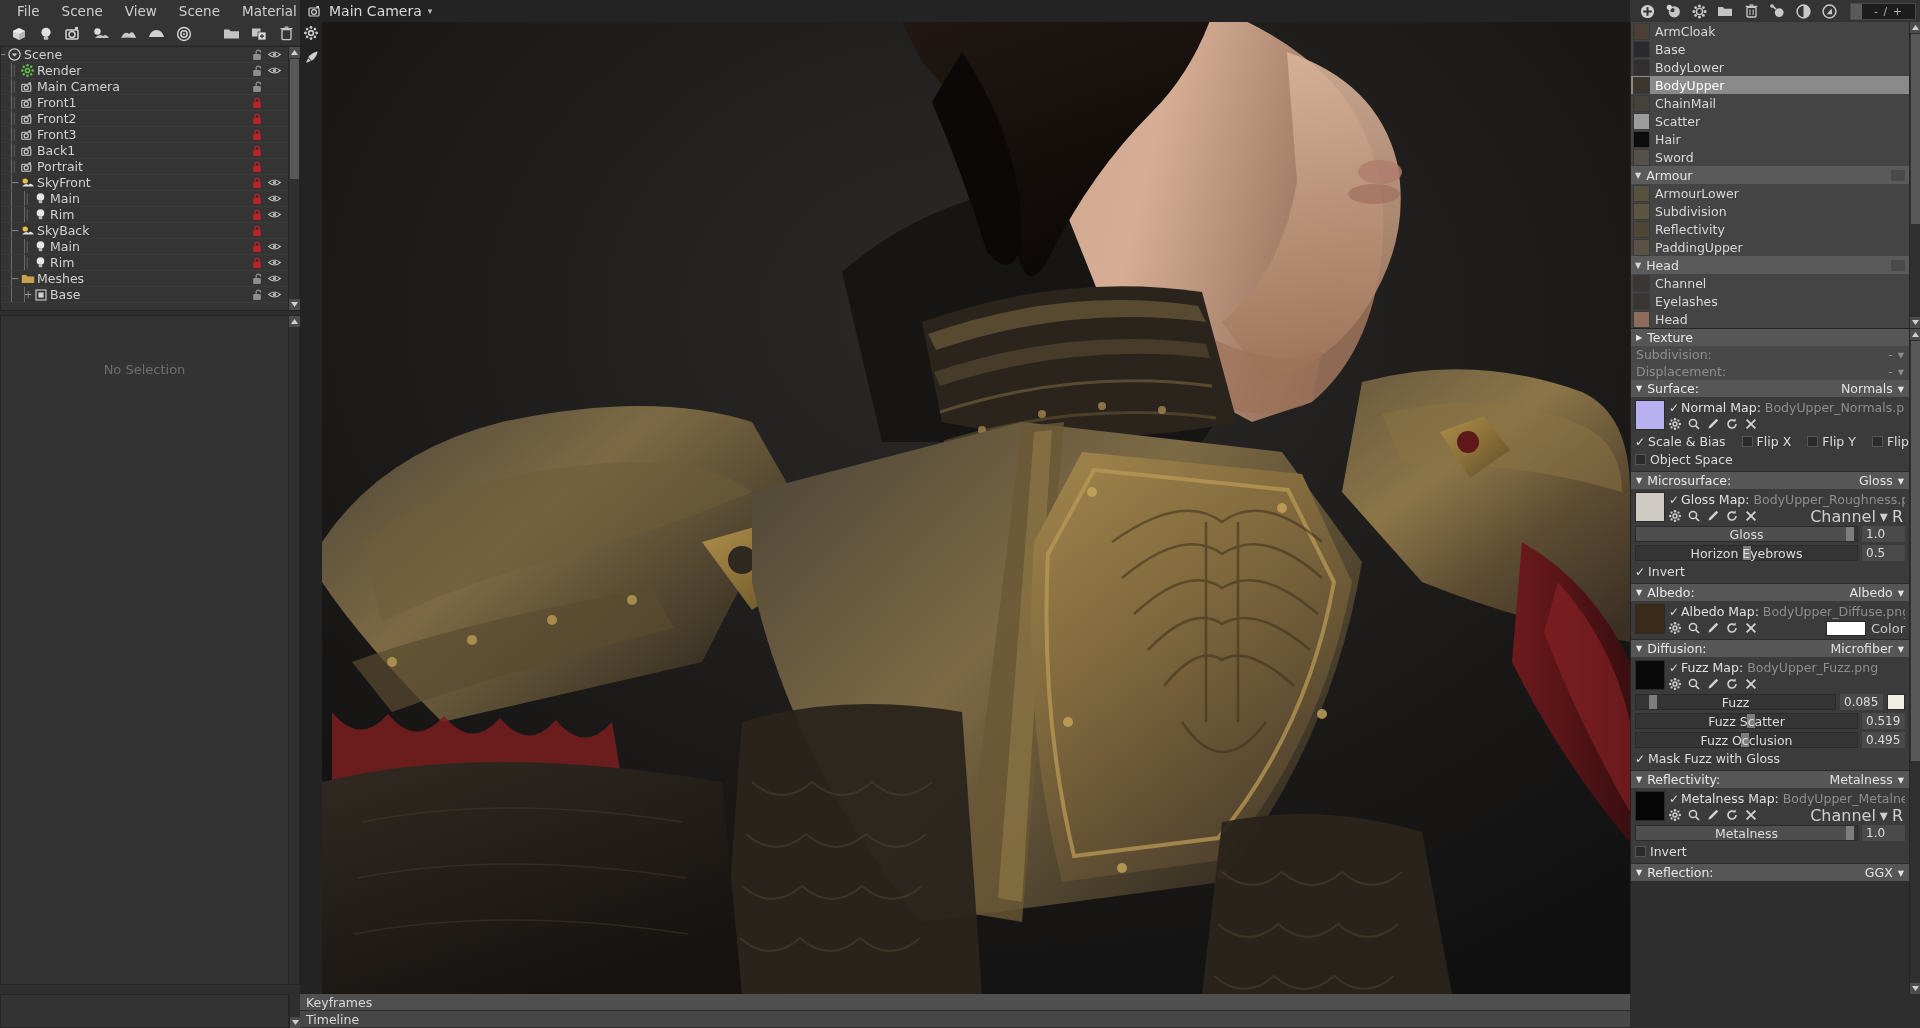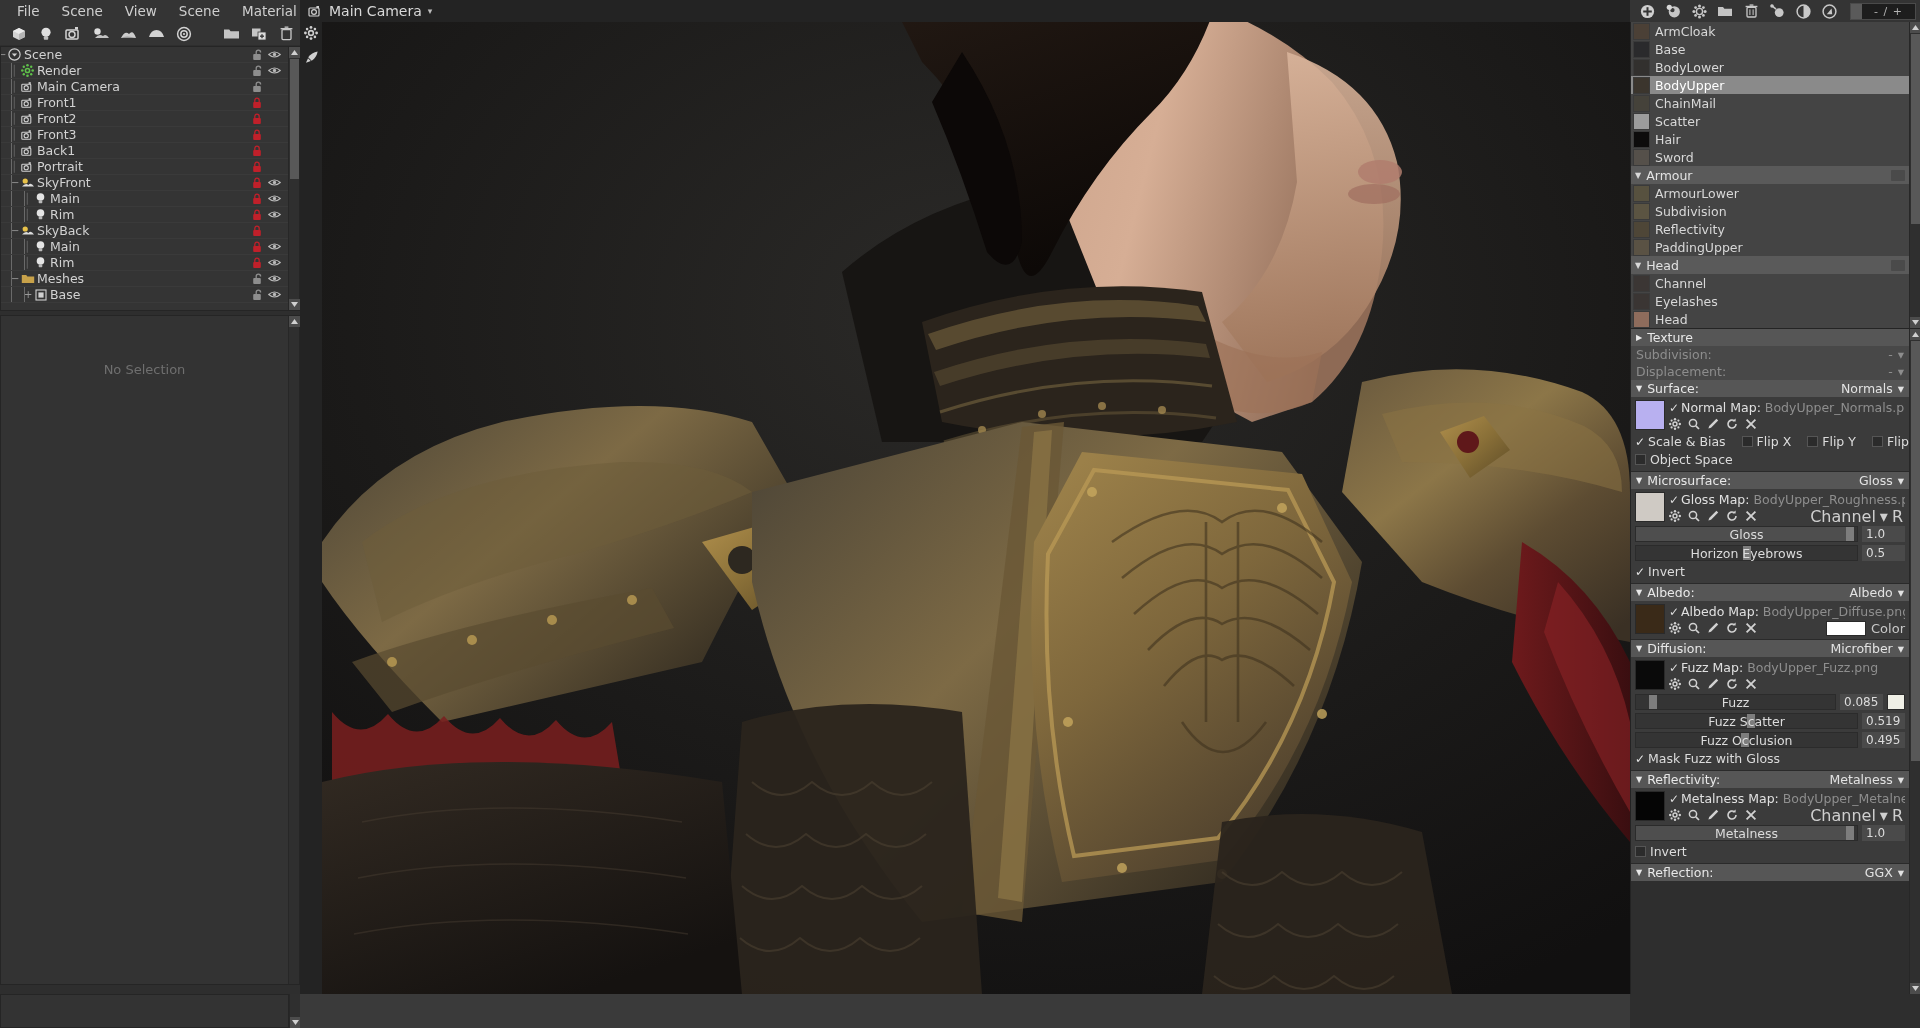--- a/index.html
+++ b/index.html
@@ -1455,16 +1455,22 @@
       <div class="vsb">
         <div class="track"></div>
         <div class="arr">
           <svg width="7" height="5" viewBox="0 0 7 5">
               <path d="M3.5 5 L0 0 L7 0 z" fill="#d0d0d0"></path>
             </svg>
         </div>
       </div>
     </div>
     <div class="botmid">
+      <div class="botbar">
+        <span>Keyframes</span>
+      </div>
+      <div class="botbar b2">
+        <span>Timeline</span>
+      </div>
     </div>
     <div class="botright"></div>
   </div>
 </div>
 
 </body></html>

